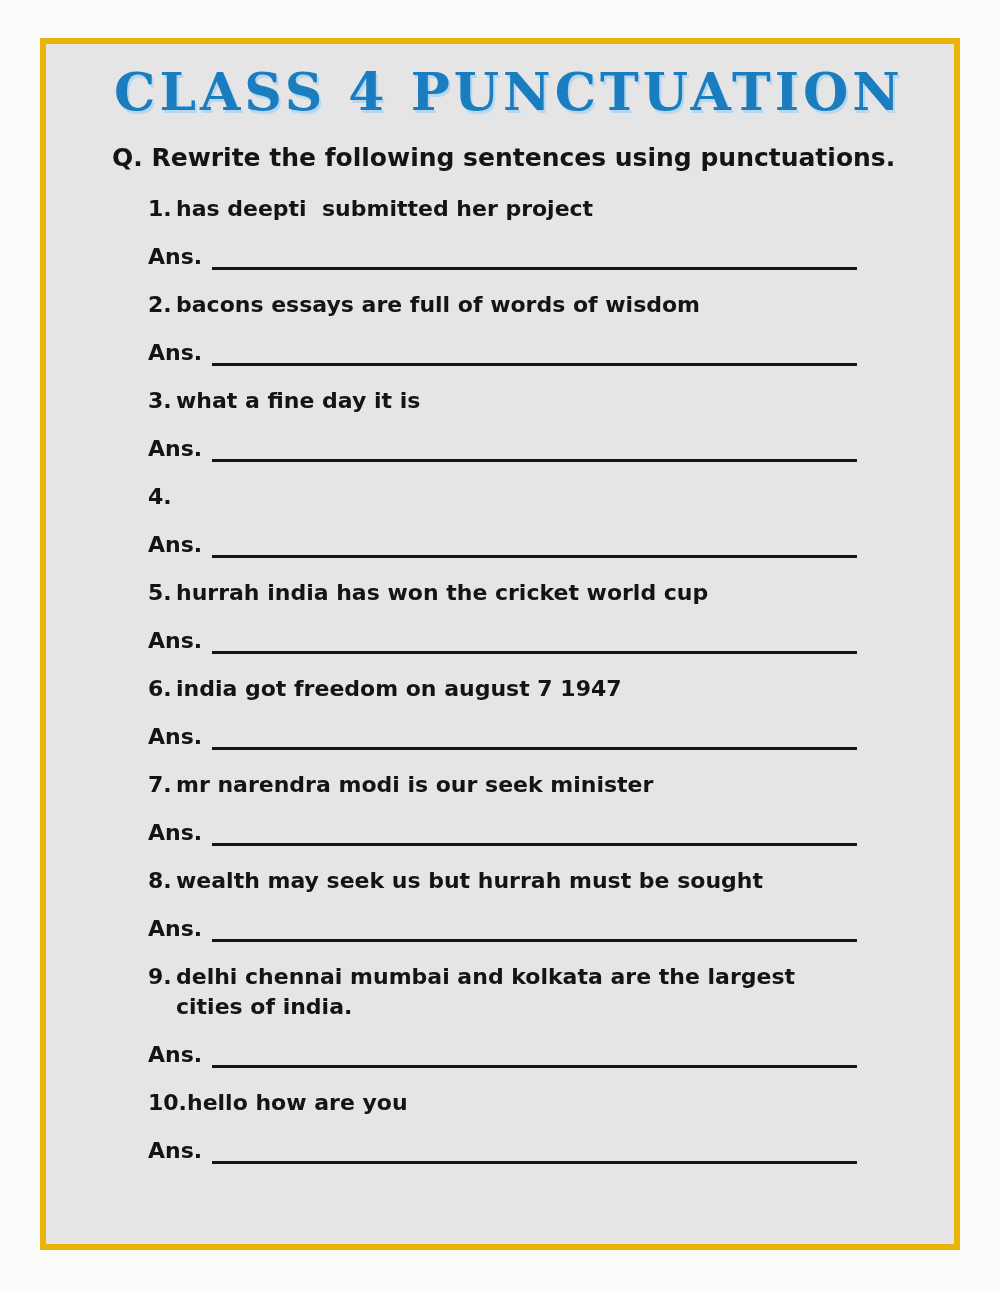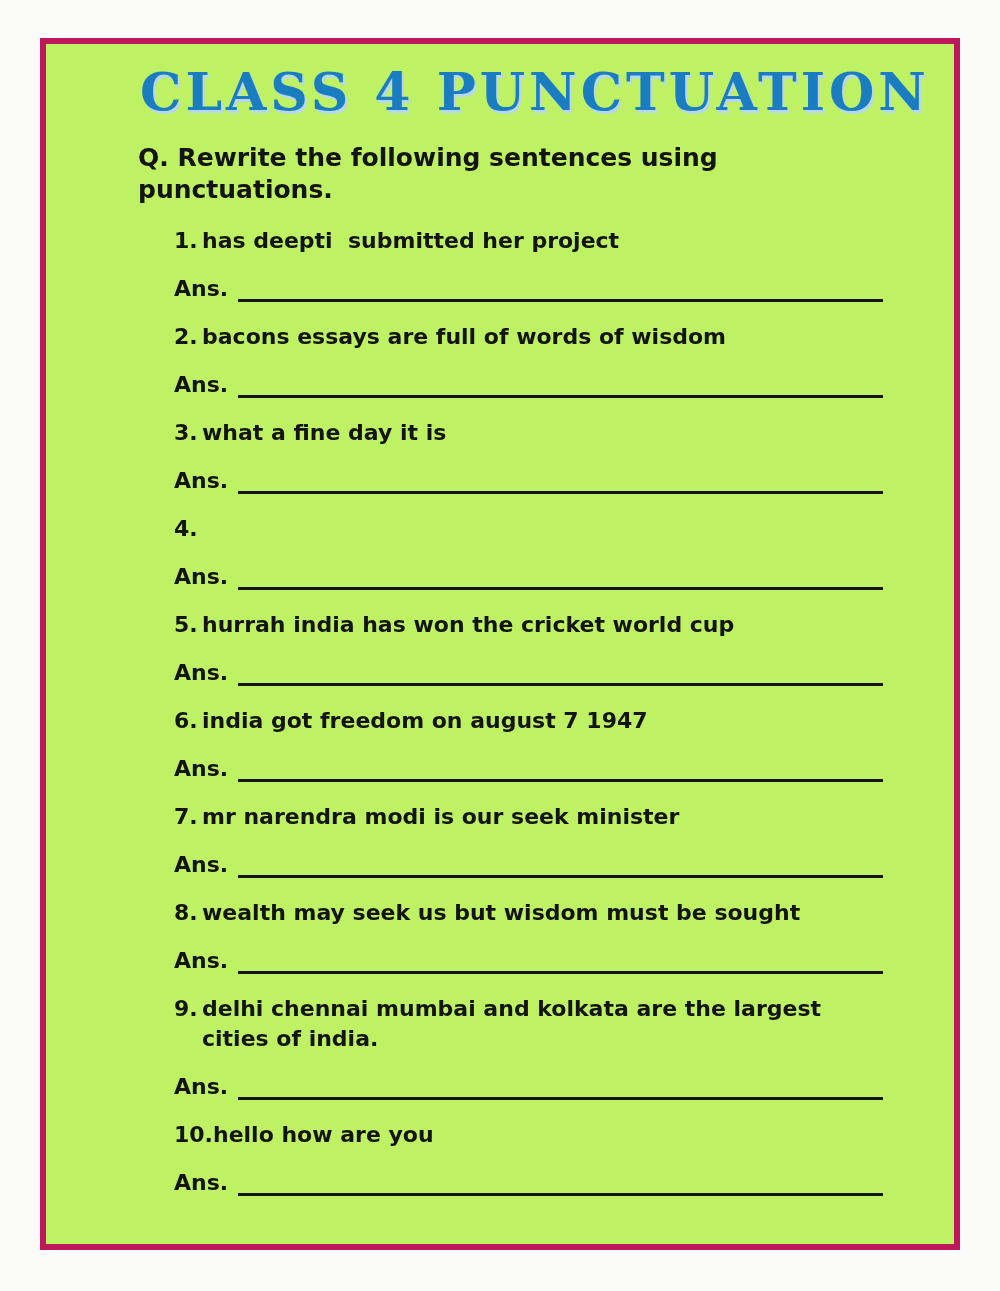--- a/index.html
+++ b/index.html
@@ -15,23 +15,23 @@
     color: #141414;
     overflow: hidden;
   }
   .frame {
     position: absolute;
     left: 40px;
     top: 38px;
     width: 920px;
     height: 1212px;
     box-sizing: border-box;
-    border: 6px solid #be185d;
-    background: #bef264;
-    padding: 12px 50px 0 92px;
+    border: 6px solid #eab308;
+    background: #e5e5e5;
+    padding: 12px 50px 0 66px;
     overflow: hidden;
   }
   .title {
     margin: 6px 0 0 2px;
     font-family: "DejaVu Serif", serif;
     font-weight: bold;
     font-size: 52px;
     line-height: 60px;
     letter-spacing: 4px;
     color: #1a7dc0;
@@ -164,21 +164,21 @@
     </div>
     <div class="ans-row">
       <span class="ans-label">Ans.</span>
       <span class="ans-line"></span>
     </div>
   </div>
 
   <div class="qa">
     <div class="q-row">
       <span class="q-num">8.</span>
-      <span class="q-text">wealth may seek us but wisdom must be sought</span>
+      <span class="q-text">wealth may seek us but hurrah must be sought</span>
     </div>
     <div class="ans-row">
       <span class="ans-label">Ans.</span>
       <span class="ans-line"></span>
     </div>
   </div>
 
   <div class="qa">
     <div class="q-row">
       <span class="q-num">9.</span>

